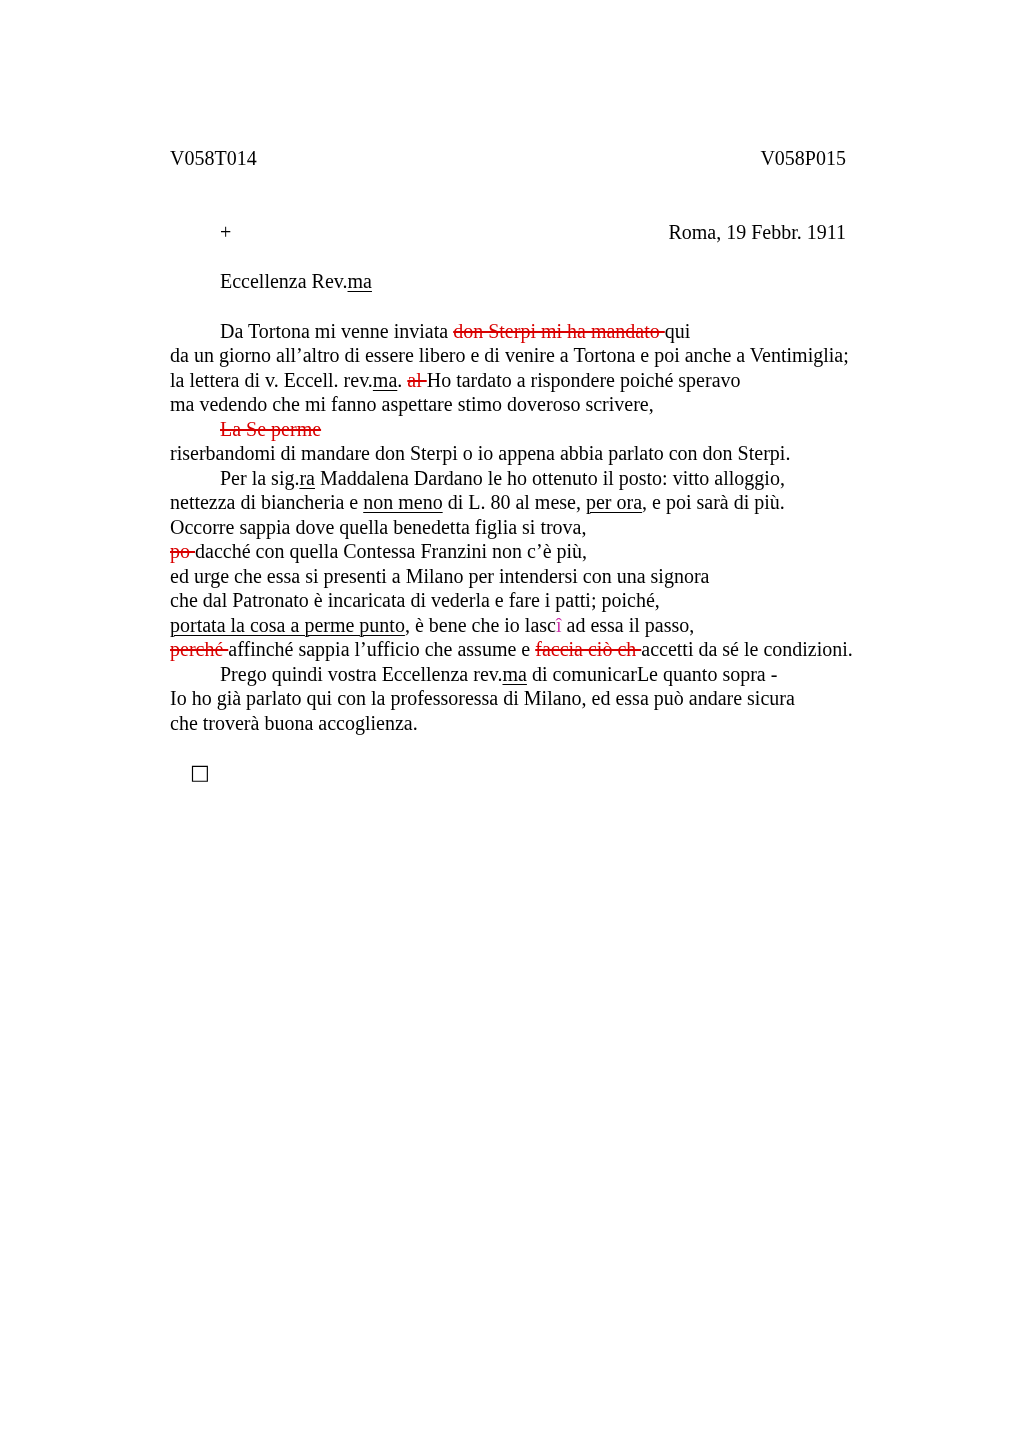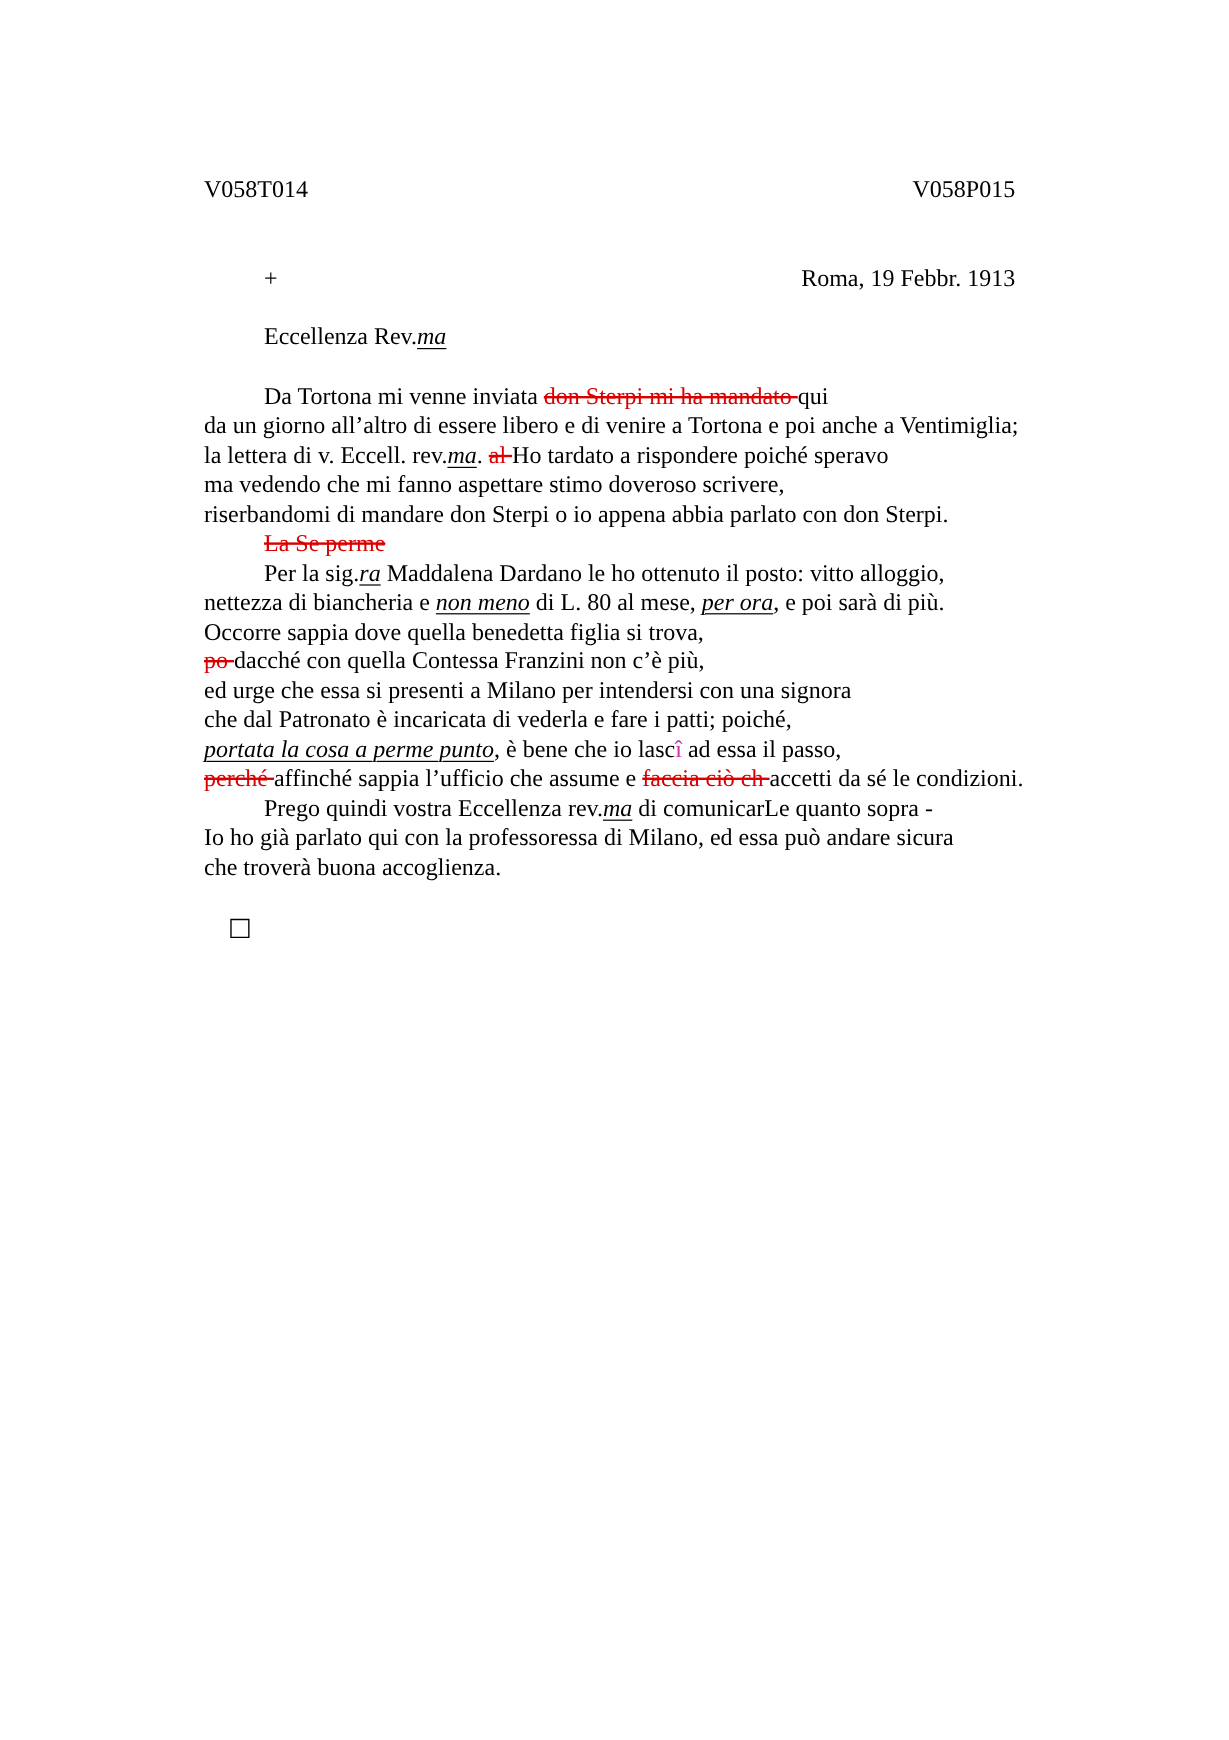--- a/index.html
+++ b/index.html
@@ -48,53 +48,52 @@
   .seg-strike{
     color:var(--strike);
     text-decoration:line-through;
     text-decoration-thickness:1.5px;
   }
   .seg-underline{
     color:var(--ink);
     text-decoration:underline;
     text-underline-offset:3px;
     text-decoration-thickness:1.2px;
-    font-style:italic;
   }
   .seg-insert{color:var(--insert);}
   .glyph-box{
     font-family:"DejaVu Sans", sans-serif;
     font-size:21px;
     line-height:24.5px;
   }
 </style>
 </head>
 <body>
 
 <div class="page">
 
   <div class="row header-row">
     <span>V058T014</span>
     <span>V058P015</span>
   </div>
 
   <div class="row date-row">
     <span class="cross">+</span>
-    <span>Roma, 19 Febbr. 1913</span>
+    <span>Roma, 19 Febbr. 1911</span>
   </div>
 
   <div class="salutation" id="salutation"><span class="seg-normal">Eccellenza Rev.</span><span class="seg-underline">ma</span></div>
 
   <div class="letter-body" id="letter-body">
       <div class="line indent"><span class="seg-normal">Da Tortona mi venne inviata </span><span class="seg-strike">don Sterpi mi ha mandato </span><span class="seg-normal">qui</span></div>
       <div class="line"><span class="seg-normal">da un giorno all’altro di essere libero e di venire a Tortona e poi anche a Ventimiglia;</span></div>
       <div class="line"><span class="seg-normal">la lettera di v. Eccell. rev.</span><span class="seg-underline">ma</span><span class="seg-normal">. </span><span class="seg-strike">al </span><span class="seg-normal">Ho tardato a rispondere poiché speravo</span></div>
       <div class="line"><span class="seg-normal">ma vedendo che mi fanno aspettare stimo doveroso scrivere,</span></div>
+      <div class="line indent"><span class="seg-strike">La Se perme</span></div>
       <div class="line"><span class="seg-normal">riserbandomi di mandare don Sterpi o io appena abbia parlato con don Sterpi.</span></div>
-      <div class="line indent"><span class="seg-strike">La Se perme</span></div>
       <div class="line indent"><span class="seg-normal">Per la sig.</span><span class="seg-underline">ra</span><span class="seg-normal"> Maddalena Dardano le ho ottenuto il posto: vitto alloggio,</span></div>
       <div class="line"><span class="seg-normal">nettezza di biancheria e </span><span class="seg-underline">non meno</span><span class="seg-normal"> di L. 80 al mese, </span><span class="seg-underline">per ora</span><span class="seg-normal">, e poi sarà di più.</span></div>
       <div class="line"><span class="seg-normal">Occorre sappia dove quella benedetta figlia si trova,</span></div>
       <div class="line"><span class="seg-strike">po </span><span class="seg-normal">dacché con quella Contessa Franzini non c’è più,</span></div>
       <div class="line"><span class="seg-normal">ed urge che essa si presenti a Milano per intendersi con una signora</span></div>
       <div class="line"><span class="seg-normal">che dal Patronato è incaricata di vederla e fare i patti; poiché,</span></div>
       <div class="line"><span class="seg-underline">portata la cosa a perme punto</span><span class="seg-normal">, è bene che io lasc</span><span class="seg-insert">î</span><span class="seg-normal"> ad essa il passo,</span></div>
       <div class="line"><span class="seg-strike">perché </span><span class="seg-normal">affinché sappia l’ufficio che assume e </span><span class="seg-strike">faccia ciò ch </span><span class="seg-normal">accetti da sé le condizioni.</span></div>
       <div class="line indent"><span class="seg-normal">Prego quindi vostra Eccellenza rev.</span><span class="seg-underline">ma</span><span class="seg-normal"> di comunicarLe quanto sopra -</span></div>
       <div class="line"><span class="seg-normal">Io ho già parlato qui con la professoressa di Milano, ed essa può andare sicura</span></div>

